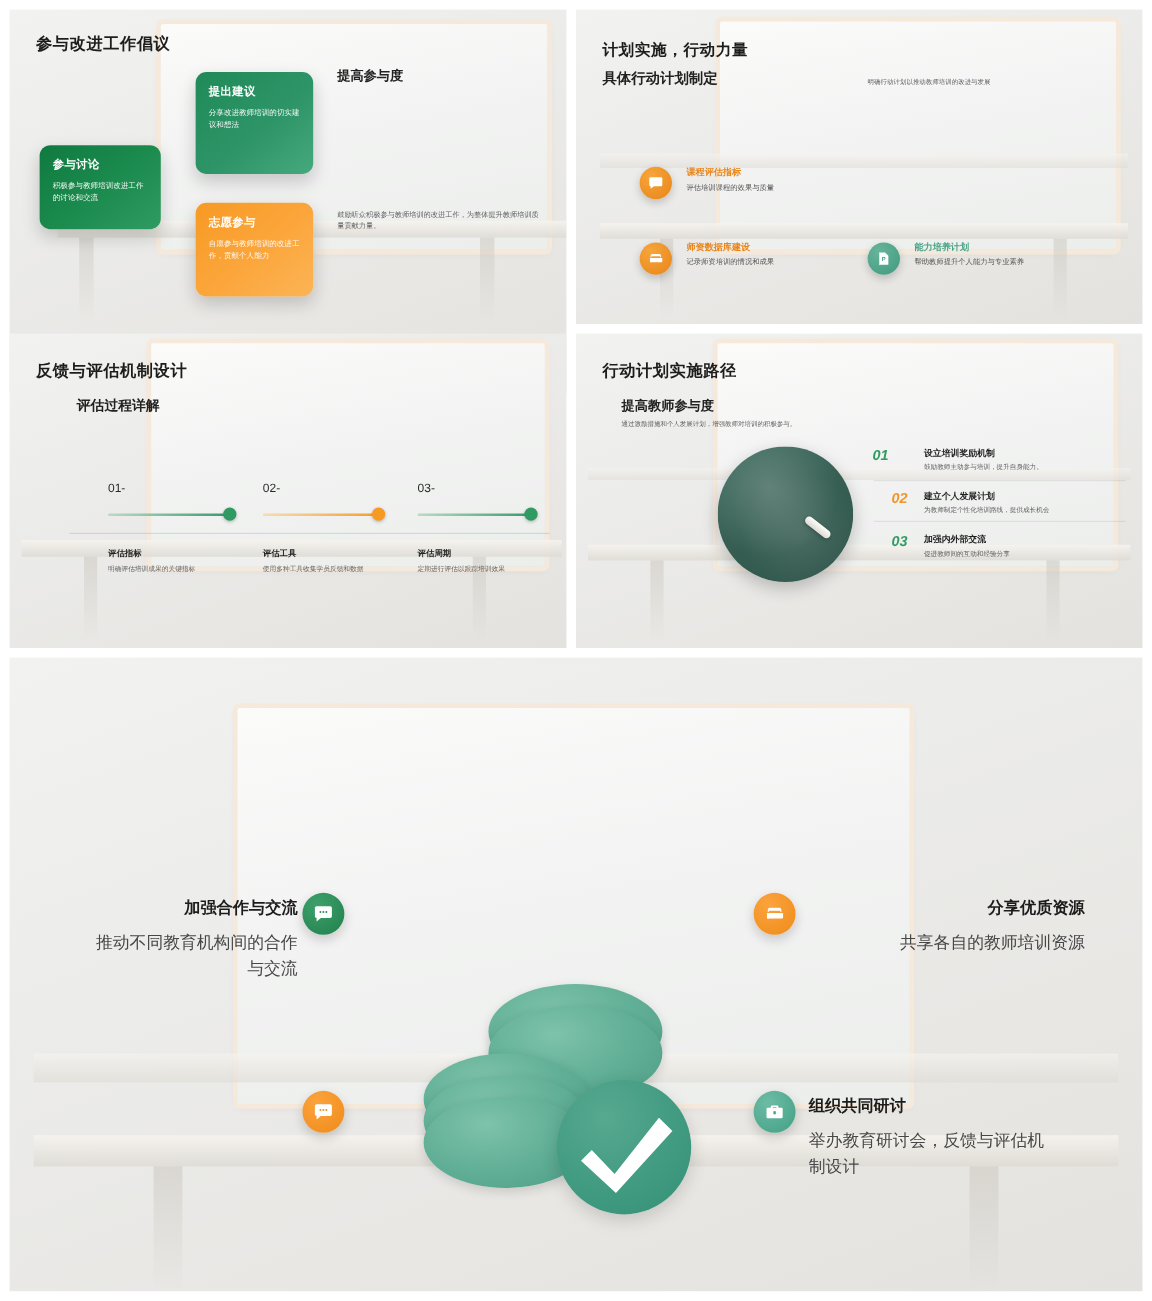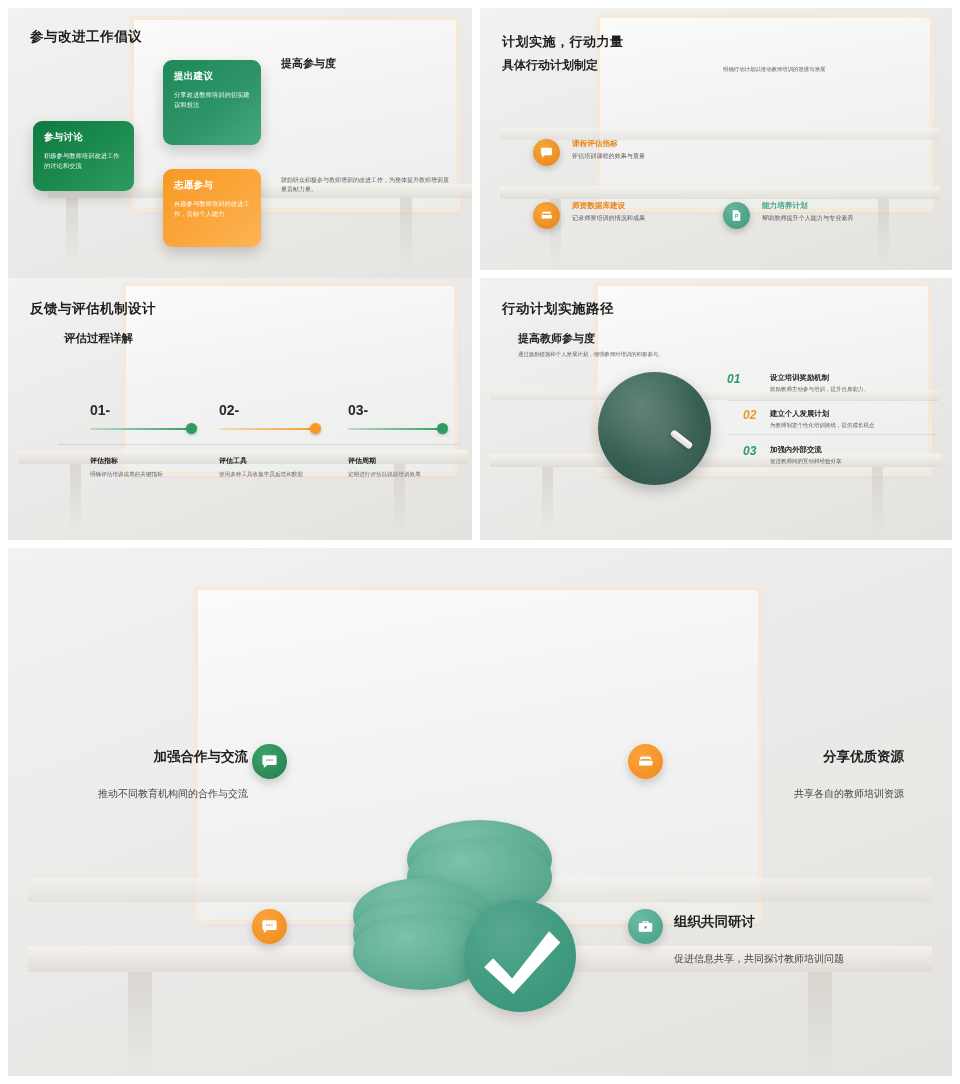--- a/index.html
+++ b/index.html
@@ -80,21 +80,21 @@
   .b-teal   { background: radial-gradient(circle at 35% 28%, #68b49b, #3f9a7d); }
   .it-title { position:absolute; font-size:7.6px; font-weight:bold; white-space:nowrap; }
   .it-desc  { position:absolute; font-size:6.1px; color:#555; white-space:nowrap; }
   .tt-orange{ color:#e8851a; }
   .tt-teal  { color:#4aa387; }
 
   
   #slide3 { left:8px; top:278px; width:464px; height:262px; }
   .track { position:absolute; height:2px; border-radius:2px; }
   .knob  { position:absolute; width:11px; height:11px; border-radius:50%; box-shadow:0 1px 3px rgba(0,0,0,.25); }
-  .step-num { position:absolute; font-size:14px; font-weight:bold; color:#2a2a2a; }
+  .step-num { position:absolute; font-size:10px; font-weight:normal; color:#2a2a2a; }
   .step-t   { position:absolute; font-size:7px; font-weight:bold; color:#232323; white-space:nowrap;}
   .step-d   { position:absolute; font-size:5.6px; color:#666; white-space:nowrap;}
   .baseline { position:absolute; height:1px; background:rgba(0,0,0,.10); }
 
   
   #slide4 { left:480px; top:278px; width:472px; height:262px; }
   .chalkcircle {
     position:absolute; border-radius:50%;
     background:
       radial-gradient(circle at 38% 30%, rgba(255,255,255,.20), rgba(255,255,255,0) 55%),
@@ -121,21 +121,21 @@
   .big-title {
     position:absolute; left:57px; top:40px;
     font-size:27px; font-weight:bold; color:#161616; letter-spacing:1px;
   }
   .center-title {
     position:absolute; left:0; right:0; top:95px; text-align:center;
     font-size:19px; font-weight:bold; color:#161616; letter-spacing:1px;
   }
   .feat { position:absolute; }
   .feat .ft { font-size:13.5px; font-weight:bold; color:#1c1c1c; white-space:nowrap; }
-  .feat .fd { font-size:10px; color:#474747; line-height:1.55; margin-top:20px; }
+  .feat .fd { font-size:14px; color:#474747; line-height:1.55; margin-top:9px; }
   .fbubble {
     position:absolute; width:35px; height:35px; border-radius:50%;
     display:flex; align-items:center; justify-content:center;
     box-shadow:0 4px 10px rgba(0,0,0,.18);
   }
   .fbubble svg { width:17px; height:17px; fill:#fff; }
   .fb-green { background: radial-gradient(circle at 35% 28%, #3da06a, #21804c); }
   .fb-orange{ background: radial-gradient(circle at 35% 28%, #fba33c, #ef8b1b); }
   .fb-teal  { background: radial-gradient(circle at 35% 28%, #6cbca4, #43a085); }
 
@@ -348,17 +348,17 @@
     </div>
 
     <div class="fbubble fb-teal" style="left:620px;top:361px;">
       <svg viewBox="0 0 24 24">
           <path d="M9 4.5h6a1.5 1.5 0 011.5 1.5v1.2H20A1.5 1.5 0 0121.5 8.7v9.3A1.5 1.5 0 0120 19.5H4A1.5 1.5 0 012.5 18V8.7A1.5 1.5 0 014 7.2h3.5V6A1.5 1.5 0 019 4.5zm.8 2.7h4.4V6.3H9.8v.9z"></path>
           <rect x="10.6" y="11.3" width="2.8" height="3.6" fill="#43a085"></rect>
         </svg>
     </div>
     <div class="feat" style="left:666px;top:365px;width:200px;text-align:left;">
       <div class="ft">组织共同研讨</div>
-      <div class="fd">促进信息共享，共同探讨教师培训问题</div>
+      <div class="fd">举办教育研讨会，反馈与评估机制设计</div>
     </div>
   </div>
 
 </div>
 
 </body></html>

